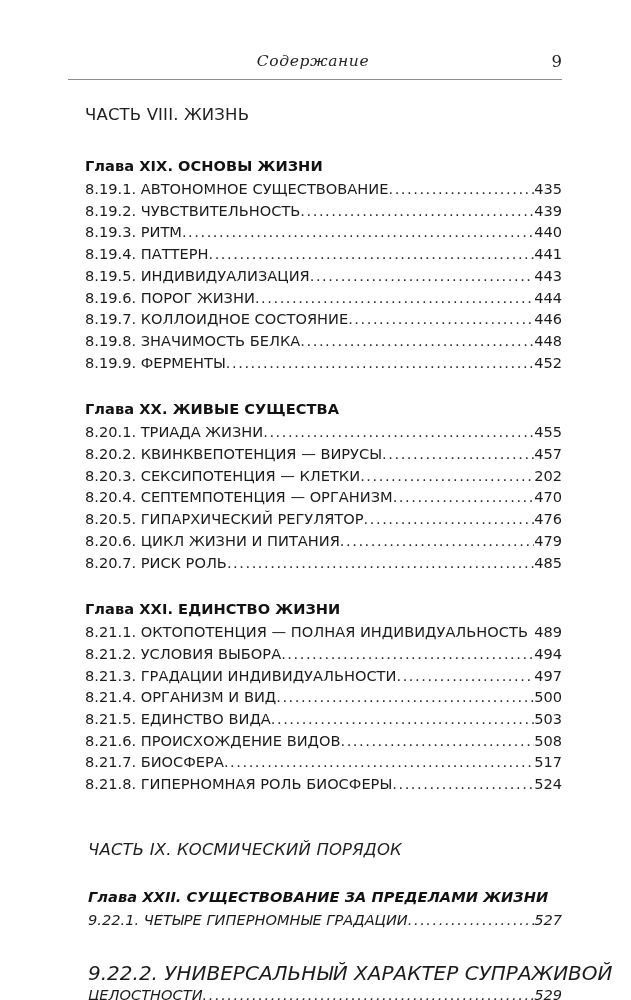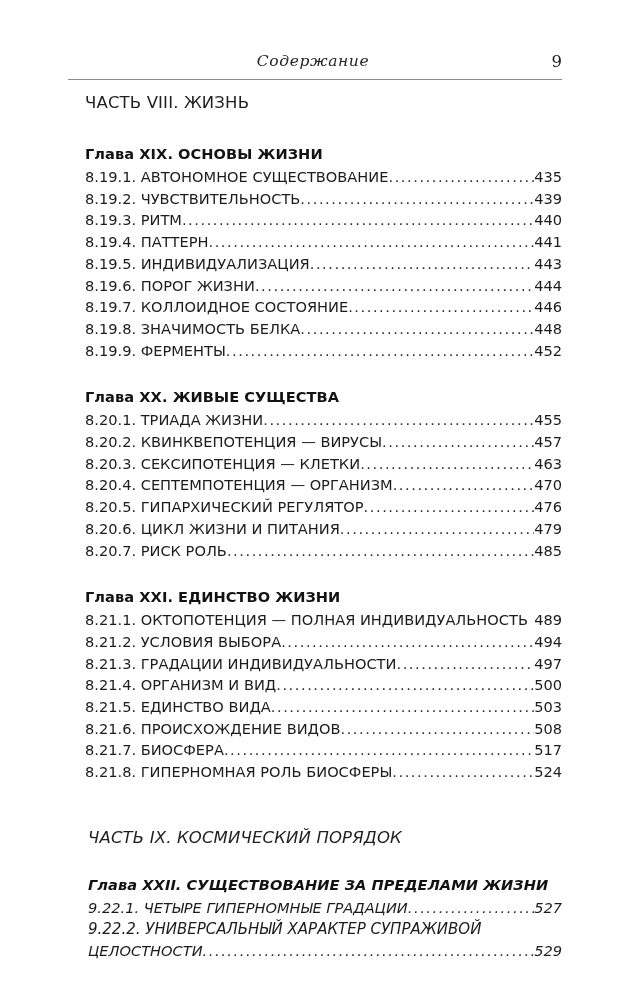--- a/index.html
+++ b/index.html
@@ -69,21 +69,21 @@
 
   
   .part-heading {
     font-size: 16.5px;
     font-weight: 400;
     letter-spacing: 0.15px;
     color: #1f1f1f;
     line-height: 22px;
     white-space: nowrap;
   }
-  .part-block--first { margin-top: 0px; }
+  .part-block--first { margin-top: 12px; }
   .part-block--later { margin-top: 44px; padding-left: 3px; font-style: italic; }
 
   
   .chapter-heading {
     font-size: 14.6px;
     font-weight: 700;
     letter-spacing: 0.05px;
     color: #121212;
     line-height: 20px;
     margin-top: 26px;
@@ -127,24 +127,25 @@
   .entry-leader--pad { padding: 0 2px; }
   .entry-leader--none::after { content: ""; }
   .entry-page {
     flex: 0 0 auto;
     text-align: left;
     white-space: nowrap;
   }
 
   
   .entry-wrapped-first {
-    font-size: 15px;
+    font-size: 20px;
     line-height: 21.7px;
     color: #1c1c1c;
     white-space: nowrap;
+    margin-top: 32px;
   }
 </style>
 </head>
 <body>
 
 <div class="page">
 
   <div class="running-head">
     <div class="running-head-title">Содержание</div>
     <div class="running-head-folio">9</div>
@@ -215,21 +216,21 @@
           <span class="entry-page">455</span>
         </div>
         <div class="entry">
           <span class="entry-title">8.20.2. КВИНКВЕПОТЕНЦИЯ — ВИРУСЫ</span>
           <span class="entry-leader entry-leader--pad"></span>
           <span class="entry-page">457</span>
         </div>
         <div class="entry">
           <span class="entry-title">8.20.3. СЕКСИПОТЕНЦИЯ — КЛЕТКИ</span>
           <span class="entry-leader entry-leader--pad"></span>
-          <span class="entry-page">463</span>
+          <span class="entry-page">202</span>
         </div>
         <div class="entry">
           <span class="entry-title">8.20.4. СЕПТЕМПОТЕНЦИЯ — ОРГАНИЗМ</span>
           <span class="entry-leader"></span>
           <span class="entry-page">470</span>
         </div>
         <div class="entry">
           <span class="entry-title">8.20.5. ГИПАРХИЧЕСКИЙ РЕГУЛЯТОР</span>
           <span class="entry-leader entry-leader--pad"></span>
           <span class="entry-page">476</span>

